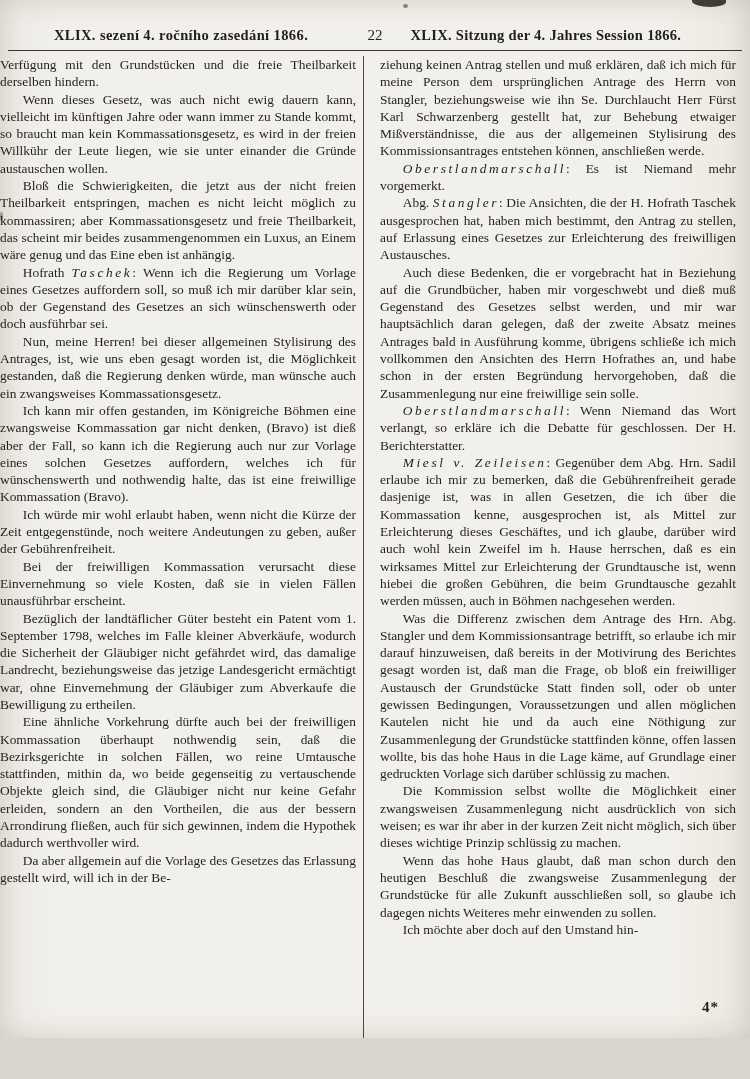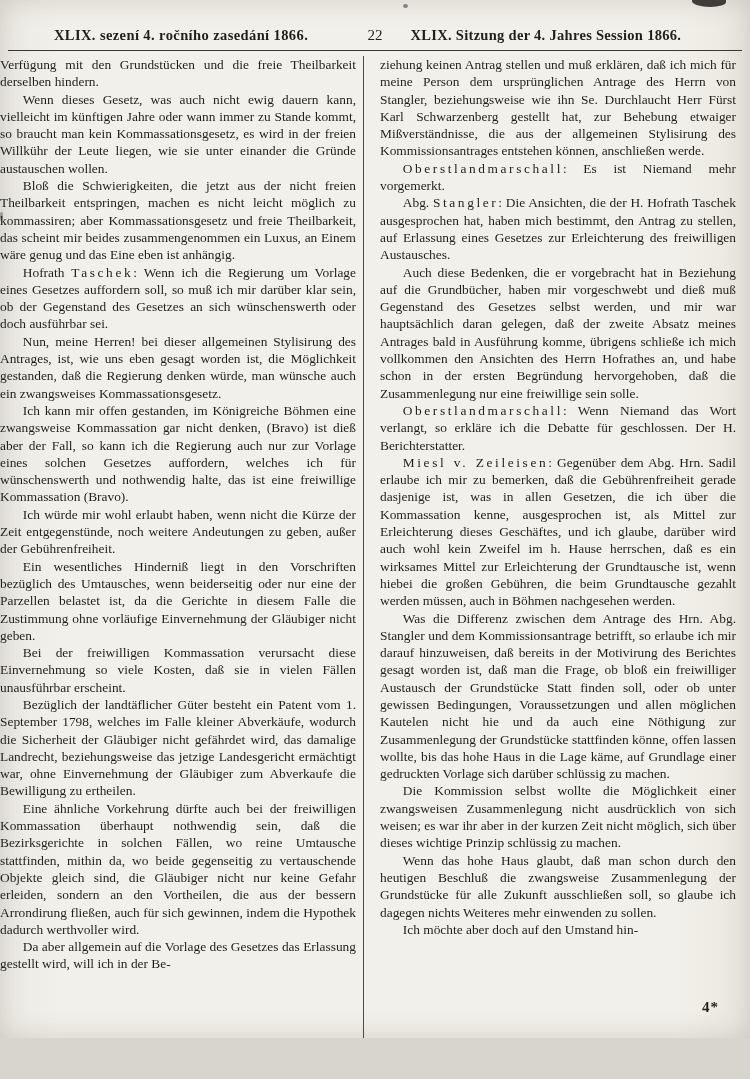--- a/index.html
+++ b/index.html
@@ -64,21 +64,21 @@
     padding-right: 7px;
   }
   .col-right {
     width: 356px;
     border-left: 1px solid #4d4a43;
     padding-left: 16px;
     padding-right: 9px;
   }
   .para { margin: 0; text-indent: 1.7em; }
   .para.noindent { text-indent: 0; }
-  .sperr { letter-spacing: 2.6px; font-weight: 500; }
+  .sperr { letter-spacing: 2.6px; font-weight: 500; font-style: italic; }
   .sig {
     position: absolute;
     right: 31px;
     bottom: 22px;
     font-weight: bold;
     font-size: 15px;
     letter-spacing: 1px;
   }
   .artifact { position: absolute; background: #23211d; }
   .artifact-1 { top: -4px; left: 692px; width: 34px; height: 11px; border-radius: 0 0 60% 70%; opacity: 0.85; }
@@ -100,21 +100,20 @@
 
   <div class="columns">
     <div class="col col-left">
         <p class="para noindent">Verfügung mit den Grundstücken und die freie Theilbarkeit derselben hindern.</p>
         <p class="para">Wenn dieses Gesetz, was auch nicht ewig dauern kann, vielleicht im künftigen Jahre oder wann immer zu Stande kommt, so braucht man kein Kommassationsgesetz, es wird in der freien Willkühr der Leute liegen, wie sie unter einander die Gründe austauschen wollen.</p>
         <p class="para">Bloß die Schwierigkeiten, die jetzt aus der nicht freien Theilbarkeit entspringen, machen es nicht leicht möglich zu kommassiren; aber Kommassationsgesetz und freie Theilbarkeit, das scheint mir beides zusammengenommen ein Luxus, an Einem wäre genug und das Eine eben ist anhängig.</p>
         <p class="para">Hofrath <span class="sperr">Taschek</span>: Wenn ich die Regierung um Vorlage eines Gesetzes auffordern soll, so muß ich mir darüber klar sein, ob der Gegenstand des Gesetzes an sich wünschenswerth oder doch ausführbar sei.</p>
         <p class="para">Nun, meine Herren! bei dieser allgemeinen Stylisirung des Antrages, ist, wie uns eben gesagt worden ist, die Möglichkeit gestanden, daß die Regierung denken würde, man wünsche auch ein zwangsweises Kommassationsgesetz.</p>
         <p class="para">Ich kann mir offen gestanden, im Königreiche Böhmen eine zwangsweise Kommassation gar nicht denken, (Bravo) ist dieß aber der Fall, so kann ich die Regierung auch nur zur Vorlage eines solchen Gesetzes auffordern, welches ich für wünschenswerth und nothwendig halte, das ist eine freiwillige Kommassation (Bravo).</p>
         <p class="para">Ich würde mir wohl erlaubt haben, wenn nicht die Kürze der Zeit entgegenstünde, noch weitere Andeutungen zu geben, außer der Gebührenfreiheit.</p>
-        <p class="para">Ein wesentliches Hinderniß liegt in den Vorschriften bezüglich des Umtausches, wenn beiderseitig oder nur eine der Parzellen belastet ist, da die Gerichte in diesem Falle die Zustimmung ohne vorläufige Einvernehmung der Gläubiger nicht geben.</p>
         <p class="para">Bei der freiwilligen Kommassation verursacht diese Einvernehmung so viele Kosten, daß sie in vielen Fällen unausführbar erscheint.</p>
         <p class="para">Bezüglich der landtäflicher Güter besteht ein Patent vom 1. September 1798, welches im Falle kleiner Abverkäufe, wodurch die Sicherheit der Gläubiger nicht gefährdet wird, das damalige Landrecht, beziehungsweise das jetzige Landesgericht ermächtigt war, ohne Einvernehmung der Gläubiger zum Abverkaufe die Bewilligung zu ertheilen.</p>
         <p class="para">Eine ähnliche Vorkehrung dürfte auch bei der freiwilligen Kommassation überhaupt nothwendig sein, daß die Bezirksgerichte in solchen Fällen, wo reine Umtausche stattfinden, mithin da, wo beide gegenseitig zu vertauschende Objekte gleich sind, die Gläubiger nicht nur keine Gefahr erleiden, sondern an den Vortheilen, die aus der bessern Arrondirung fließen, auch für sich gewinnen, indem die Hypothek dadurch werthvoller wird.</p>
         <p class="para">Da aber allgemein auf die Vorlage des Gesetzes das Erlassung gestellt wird, will ich in der Be-</p>
       </div>
     <div class="col col-right">
         <p class="para noindent">ziehung keinen Antrag stellen und muß erklären, daß ich mich für meine Person dem ursprünglichen Antrage des Herrn von Stangler, beziehungsweise wie ihn Se. Durchlaucht Herr Fürst Karl Schwarzenberg gestellt hat, zur Behebung etwaiger Mißverständnisse, die aus der allgemeinen Stylisirung des Kommissionsantrages entstehen können, anschließen werde.</p>
         <p class="para"><span class="sperr">Oberstlandmarschall</span>: Es ist Niemand mehr vorgemerkt.</p>
         <p class="para">Abg. <span class="sperr">Stangler</span>: Die Ansichten, die der H. Hofrath Taschek ausgesprochen hat, haben mich bestimmt, den Antrag zu stellen, auf Erlassung eines Gesetzes zur Erleichterung des freiwilligen Austausches.</p>
         <p class="para">Auch diese Bedenken, die er vorgebracht hat in Beziehung auf die Grundbücher, haben mir vorgeschwebt und dieß muß Gegenstand des Gesetzes selbst werden, und mir war hauptsächlich daran gelegen, daß der zweite Absatz meines Antrages bald in Ausführung komme, übrigens schließe ich mich vollkommen den Ansichten des Herrn Hofrathes an, und habe schon in der ersten Begründung hervorgehoben, daß die Zusammenlegung nur eine freiwillige sein solle.</p>

